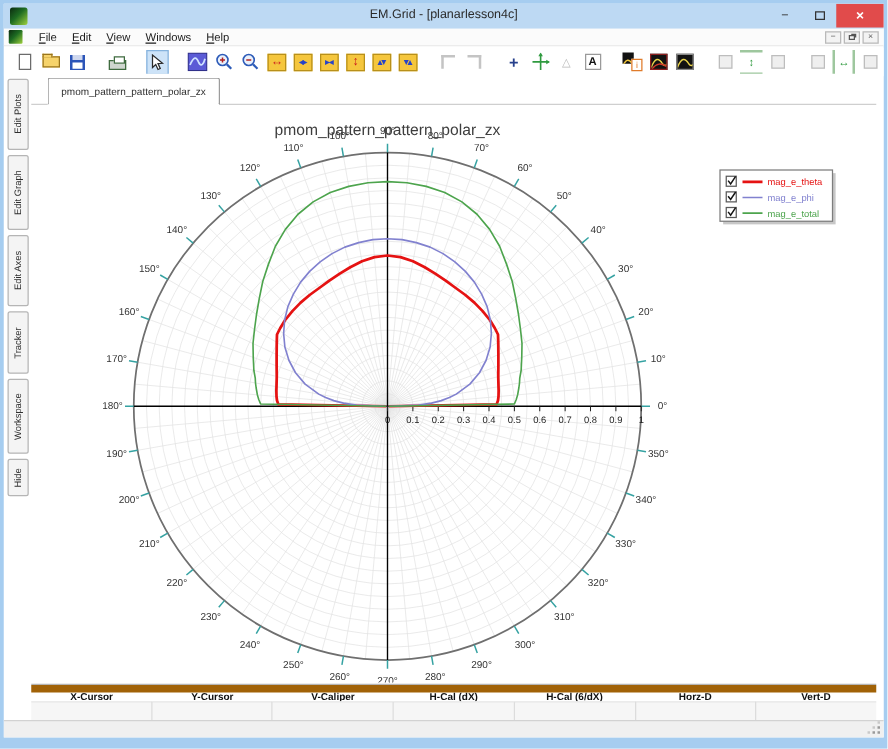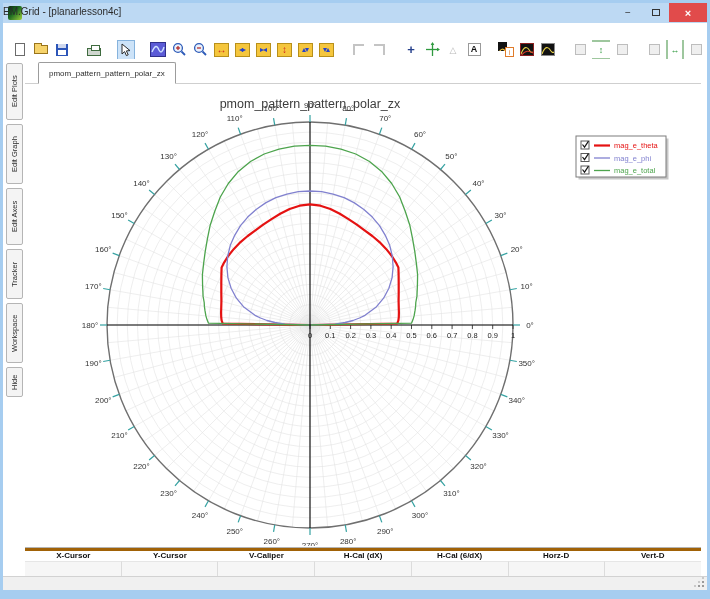--- a/index.html
+++ b/index.html
@@ -2,21 +2,21 @@
 <html><head>
 <meta charset="utf-8">
 <style>
   *{margin:0;padding:0;box-sizing:border-box}
   html,body{width:710px;height:599px;overflow:hidden}
   body{font-family:"Liberation Sans",sans-serif;background:#e8eef5}
   .window{position:relative;width:710px;height:599px;border:3px solid #a6cdf0;border-bottom:9px solid #a6cdf0;background:#fff;overflow:hidden}
   
   .titlebar{position:absolute;left:0;top:0;right:0;height:20px;background:#bdd9f3}
   .app-icon{position:absolute;left:5px;top:3px;width:14px;height:14px;background:linear-gradient(135deg,#0c2b10 0%,#1d6b22 45%,#9fd13e 100%);border-radius:2px}
-  .wtitle{position:absolute;left:0;right:0;top:3px;font-size:10px;color:#2b2b2b}
+  .wtitle{position:absolute;left:0;right:0;top:3px;text-align:center;font-size:10px;color:#2b2b2b}
   .winbtn{position:absolute;top:0;height:19px;display:flex;align-items:center;justify-content:center;color:#333;font-size:10px;width:26px}
   .btn-min{right:66px}
   .btn-max{right:38px}
   .maxbox{width:8px;height:7px;border:1px solid #333}
   .btn-close{right:0;width:38px;background:#e14b4b;color:#fff;font-size:11px;font-weight:bold}
   
   .menubar{position:absolute;left:0;top:20px;right:0;height:14px;background:#fbfbfb;border-bottom:1px solid #ececec;display:flex;align-items:center;font-size:9px;color:#1c1c1c}
   .menu-logo{width:11px;height:11px;margin:0 7px 0 4px;background:linear-gradient(135deg,#0c2b10 0%,#1d6b22 45%,#9fd13e 100%);border-radius:1px}
   .menu-item{padding:0 6px;cursor:default}
   .mdi{position:absolute;right:4px;top:2px;display:flex;gap:2px}
@@ -58,21 +58,21 @@
   .sidebar{position:absolute;left:1px;top:60px;width:20px;display:flex;flex-direction:column;gap:4px;align-items:center}
   .side-btn{writing-mode:vertical-rl;transform:rotate(180deg);font-size:7.5px;color:#2e2e2e;background:#f4f4f4;border:1px solid #b5b5b5;border-radius:2px;width:17px;display:flex;align-items:center;justify-content:center}
   
   .tabstrip{position:absolute;left:22px;top:56px;width:676px;height:25px;border-bottom:1px solid #cfcfcf;background:#fff}
   .tab{position:absolute;left:13px;bottom:-1px;height:22px;background:#fff;border:1px solid #9c9c9c;border-bottom:1px solid #fff;border-radius:2px 2px 0 0;font-size:8px;color:#2f2f2f;display:flex;align-items:center;padding:0 10px}
   
   .chart-wrap{position:absolute;left:22px;top:81px;width:675px;height:462px;background:#fff}
   .chart-wrap svg{font-family:"Liberation Sans",sans-serif}
   
   .cursorbar{position:absolute;left:22px;top:544px;width:676px;height:29px;border-top:1px solid #b5b5b5;background:#fff}
-  .cursor-head{display:flex;height:13px;border-top:3px solid #a16207}
+  .cursor-head{display:flex;height:13px;align-items:center;border-top:6px solid #a16207}
   .cursor-h{flex:1;text-align:center;font-size:8px;font-weight:bold;color:#101010}
   .cursor-cells{display:flex;height:15px}
   .cursor-c{flex:1;background:#f6f6f6;border-left:1px solid #dcdcdc;border-top:1px solid #e6e6e6;font-size:8px}
   .cursor-c:first-child{border-left:none}
   
   .statusbar{position:absolute;left:0;right:0;bottom:0;height:14px;background:#f0f0f0;border-top:1px solid #d2d2d2}
   .grip{position:absolute;right:3px;bottom:3px;width:2px;height:2px;background:#9a9a9a;box-shadow:-4px 0 #9a9a9a,0 -4px #9a9a9a,-8px 0 #c9c9c9,0 -8px #c9c9c9,-4px -4px #c9c9c9}
 </style>
 </head>
 <body>
@@ -82,20 +82,36 @@
   <div class="titlebar">
     <div class="app-icon"></div>
     <div class="wtitle">EM.Grid - [planarlesson4c]</div>
     <div class="winbtn btn-min">−</div>
     <div class="winbtn btn-max">
         <span class="maxbox"></span>
       </div>
     <div class="winbtn btn-close">×</div>
   </div>
 
+  <div class="menubar">
+    <div class="menu-logo"></div>
+    <span class="menu-item"><u>F</u>ile</span>
+    <span class="menu-item"><u>E</u>dit</span>
+    <span class="menu-item"><u>V</u>iew</span>
+    <span class="menu-item"><u>W</u>indows</span>
+    <span class="menu-item"><u>H</u>elp</span>
+    <div class="mdi">
+      <span>−</span>
+      <span class="rest">
+          <b></b>
+          <i></i>
+        </span>
+      <span>×</span>
+    </div>
+  </div>
 
   <div class="toolbar">
     <span class="tb">
         <span class="icon-page"></span>
       </span>
     <span class="tb">
         <span class="icon-folder"></span>
       </span>
     <span class="tb">
         <span class="icon-floppy"></span>

